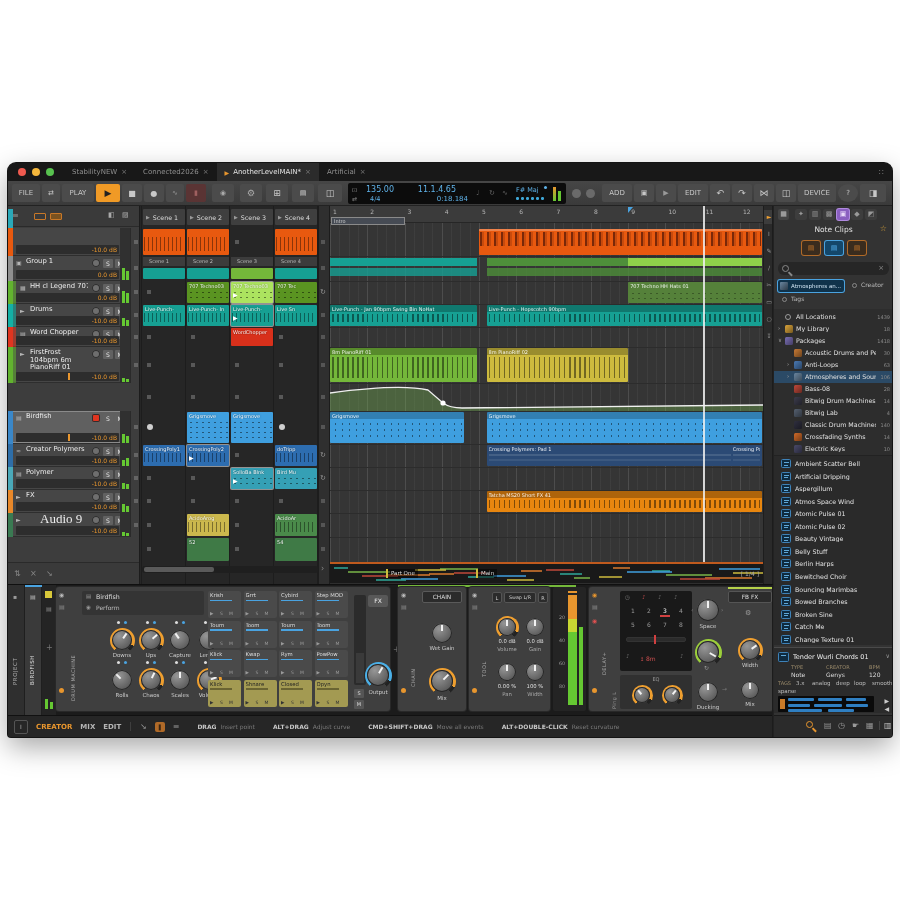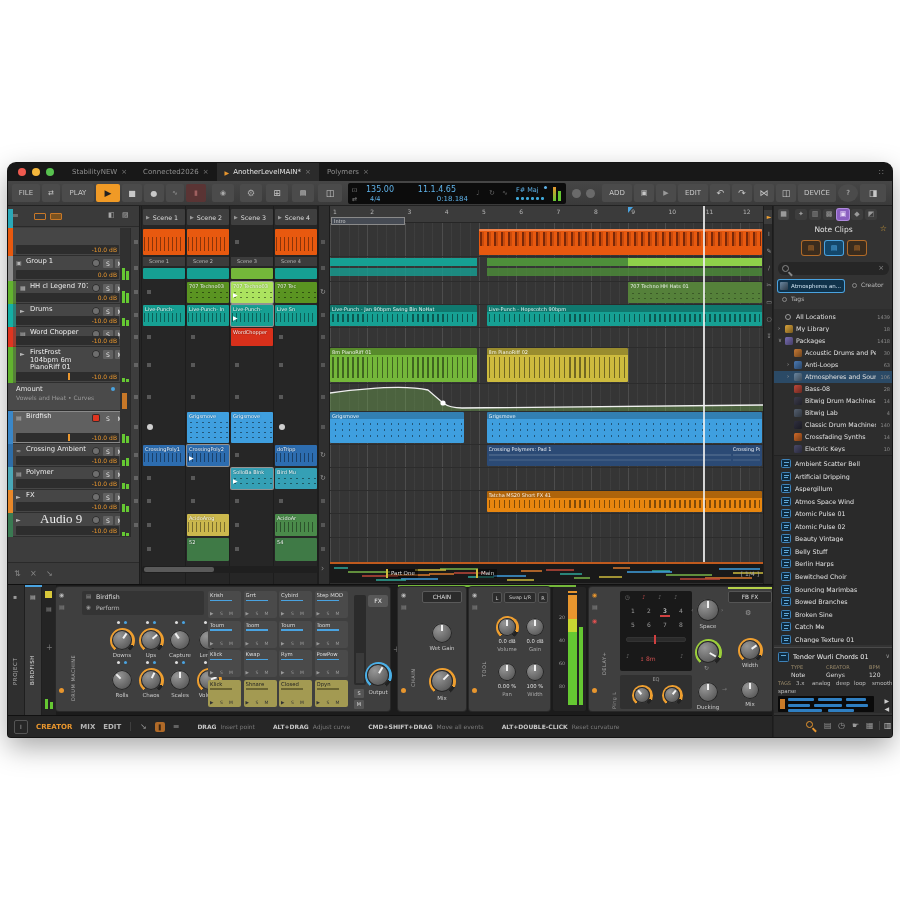--- a/index.html
+++ b/index.html
@@ -28,21 +28,21 @@
         <div class="f" style="height: 18px; padding: 0px 8px; gap: 4px; font-size: 7px; color: rgb(143, 143, 143);">
           <span>Connected2026</span>
           <span style="color: rgb(119, 119, 119); font-size: 7px;">×</span>
         </div>
         <div class="f" style="height: 18px; padding: 0px 8px; gap: 4px; font-size: 7px; color: rgb(226, 226, 226); background: rgb(43, 43, 43); border-bottom: 1px solid rgb(181, 181, 181);">
           <span style="color: rgb(232, 150, 46); font-size: 6px;">▶</span>
           <span>AnotherLevelMAIN*</span>
           <span style="color: rgb(119, 119, 119); font-size: 7px;">×</span>
         </div>
         <div class="f" style="height: 18px; padding: 0px 8px; gap: 4px; font-size: 7px; color: rgb(143, 143, 143);">
-          <span>Polymers</span>
+          <span>Artificial</span>
           <span style="color: rgb(119, 119, 119); font-size: 7px;">×</span>
         </div>
       </div>
       <div class="a" style="right: 8px; top: 5px; font-size: 8px; color: rgb(119, 119, 119);">∷</div>
     </div>
     <div class="a" style="left: 0px; top: 18px; width: 884px; height: 25px; background: linear-gradient(rgb(70, 70, 70), rgb(58, 58, 58)); border-bottom: 1px solid rgb(34, 34, 34);">
       <div class="a btn" style="left: 4px; top: 3px; width: 28px; height: 18px; font-size: 7px;">FILE</div>
       <div class="a btn" style="left: 34px; top: 3px; width: 18px; height: 18px; font-size: 7px;">⇄</div>
       <div class="a btn" style="left: 54px; top: 3px; width: 32px; height: 18px; font-size: 7px;">PLAY</div>
       <div class="a btn" style="left: 88px; top: 3px; width: 24px; height: 18px; background: rgb(240, 154, 38); color: rgb(34, 34, 34); font-size: 9px;">▶</div>
@@ -194,31 +194,20 @@
         <div class="a nw" style="right: 2px; top: 1px; font-size: 6px; color: rgb(232, 150, 46);">-10.0 dB</div>
       </div>
       <div class="a" style="left: 112px; top: 0px; width: 10px; height: 36px; background: rgb(48, 48, 48);">
         <div class="a" style="left: 1.5px; bottom: 1px; width: 3px; height: 4px; background: rgb(101, 200, 50);"></div>
         <div class="a" style="left: 5.5px; bottom: 1px; width: 3px; height: 3px; background: rgb(101, 200, 50);"></div>
       </div>
       <div class="a" style="left: 122px; top: 0px; width: 10px; height: 36px; background: rgb(61, 61, 61); border-left: 1px solid rgb(42, 42, 42);">
         <div class="a" style="left: 3px; top: 16px; width: 4px; height: 4px; background: rgb(100, 100, 100);"></div>
       </div>
     </div>
-    <div class="a" style="left: 0px; top: 220px; width: 132px; height: 28px; background: rgb(74, 74, 74); border-bottom: 1px solid rgb(46, 46, 46);">
-      <div class="a nw" style="left: 8px; top: 2px; width: 90px; font-size: 6.8px; color: rgb(232, 232, 232);">Amount</div>
-      <div class="a nw" style="left: 8px; top: 11px; width: 90px; font-size: 6px; color: rgb(154, 154, 154);">Vowels and Heat • Curves</div>
-      <div class="a" style="left: 103px; top: 4px; width: 4px; height: 4px; border-radius: 50%; background: rgb(74, 163, 224);"></div>
-      <div class="a" style="left: 112px; top: 0px; width: 10px; height: 28px; background: rgb(48, 48, 48);">
-        <div class="a" style="left: 2px; bottom: 2px; width: 5px; height: 16px; background: rgb(200, 120, 40);"></div>
-      </div>
-      <div class="a" style="left: 122px; top: 0px; width: 10px; height: 28px; background: rgb(61, 61, 61); border-left: 1px solid rgb(42, 42, 42);">
-        <div class="a" style="left: 3px; top: 12px; width: 4px; height: 4px; background: rgb(100, 100, 100);"></div>
-      </div>
-    </div>
     <div class="a" style="left: 0px; top: 248px; width: 132px; height: 33px; background: rgb(96, 96, 96); border-bottom: 1px solid rgb(46, 46, 46); box-shadow: rgb(138, 138, 138) 0px 0px 0px 1px inset;">
       <div class="a" style="left: 0px; top: 0px; width: 5px; height: 33px; background: rgb(58, 135, 200);"></div>
       <div class="a" style="left: 8px; top: 3px; font-size: 6px; color: rgb(181, 181, 181);">▤</div>
       <div class="a" style="left: 18px; top: 2px; width: 62px; font-size: 6.8px; line-height: 7.5px; color: rgb(236, 236, 236); height: 9px; white-space: nowrap; overflow: hidden;">Birdfish</div>
       <div class="a" style="left: 84px; top: 3px; width: 8px; height: 8px; border-radius: 2px; background: rgb(224, 53, 32); box-shadow: rgb(46, 46, 46) 0px 0px 0px 1px inset;"></div>
       <div class="a" style="left: 95px; top: 3px; width: 10px; height: 9px; background: rgb(97, 97, 97); border-radius: 1px; font-size: 6px; line-height: 9px; text-align: center; color: rgb(232, 232, 232);">S</div>
       <div class="a" style="left: 107px; top: 3px; width: 10px; height: 9px; background: rgb(97, 97, 97); border-radius: 1px; font-size: 6px; line-height: 9px; text-align: center; color: rgb(232, 232, 232);">M</div>
       <div class="a" style="left: 8px; top: 22px; width: 103px; height: 9px; background: rgb(45, 45, 45); border-radius: 1px;">
         <div class="a" style="left: 50%; top: 1px; width: 2px; height: 7px; background: rgb(232, 150, 46);"></div>
         <div class="a nw" style="right: 2px; top: 1px; font-size: 6px; color: rgb(232, 150, 46);">-10.0 dB</div>
@@ -227,21 +216,21 @@
         <div class="a" style="left: 1.5px; bottom: 1px; width: 3px; height: 9px; background: rgb(101, 200, 50);"></div>
         <div class="a" style="left: 5.5px; bottom: 1px; width: 3px; height: 7px; background: rgb(101, 200, 50);"></div>
       </div>
       <div class="a" style="left: 122px; top: 0px; width: 10px; height: 33px; background: rgb(61, 61, 61); border-left: 1px solid rgb(42, 42, 42);">
         <div class="a" style="left: 3px; top: 14px; width: 4px; height: 4px; background: rgb(100, 100, 100);"></div>
       </div>
     </div>
     <div class="a" style="left: 0px; top: 281px; width: 132px; height: 23px; background: rgb(70, 70, 70); border-bottom: 1px solid rgb(46, 46, 46);">
       <div class="a" style="left: 0px; top: 0px; width: 5px; height: 23px; background: rgb(46, 110, 168);"></div>
       <div class="a" style="left: 8px; top: 3px; font-size: 6px; color: rgb(181, 181, 181);">≈</div>
-      <div class="a" style="left: 18px; top: 2px; width: 62px; font-size: 6.8px; line-height: 7.5px; color: rgb(236, 236, 236); height: 9px; white-space: nowrap; overflow: hidden;">Crossing Ambient</div>
+      <div class="a" style="left: 18px; top: 2px; width: 62px; font-size: 6.8px; line-height: 7.5px; color: rgb(236, 236, 236); height: 9px; white-space: nowrap; overflow: hidden;">Creator Polymers</div>
       <div class="a" style="left: 84px; top: 3px; width: 8px; height: 8px; border-radius: 50%; background: rgb(110, 110, 110); box-shadow: rgb(46, 46, 46) 0px 0px 0px 1px inset;"></div>
       <div class="a" style="left: 95px; top: 3px; width: 10px; height: 9px; background: rgb(97, 97, 97); border-radius: 1px; font-size: 6px; line-height: 9px; text-align: center; color: rgb(232, 232, 232);">S</div>
       <div class="a" style="left: 107px; top: 3px; width: 10px; height: 9px; background: rgb(97, 97, 97); border-radius: 1px; font-size: 6px; line-height: 9px; text-align: center; color: rgb(232, 232, 232);">M</div>
       <div class="a" style="left: 8px; top: 12px; width: 103px; height: 9px; background: rgb(45, 45, 45); border-radius: 1px;">
         <div class="a nw" style="right: 2px; top: 1px; font-size: 6px; color: rgb(232, 150, 46);">-10.0 dB</div>
       </div>
       <div class="a" style="left: 112px; top: 0px; width: 10px; height: 23px; background: rgb(48, 48, 48);">
         <div class="a" style="left: 1.5px; bottom: 1px; width: 3px; height: 6px; background: rgb(101, 200, 50);"></div>
         <div class="a" style="left: 5.5px; bottom: 1px; width: 3px; height: 8px; background: rgb(101, 200, 50);"></div>
       </div>

